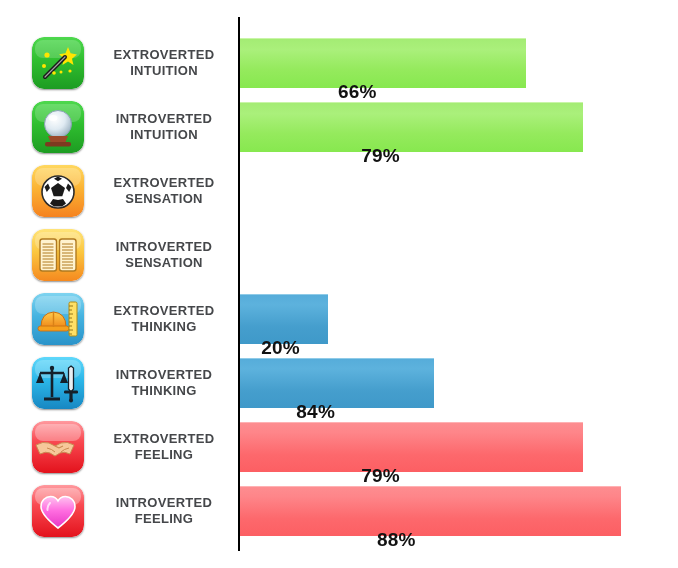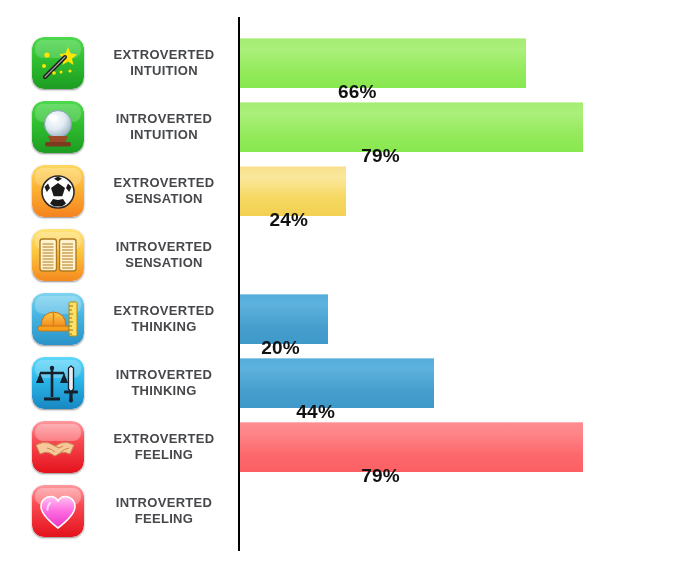--- a/index.html
+++ b/index.html
@@ -213,23 +213,20 @@
         <path d="M26 11.5 l4 2.2 -4 2.6 -4-2.6z" fill="#1a1a1a"></path>
         <path d="M12.5 22 l3.5-3.4 2 4.4 -3.2 4.1z" fill="#1a1a1a"></path>
         <path d="M39.5 22 l-3.5-3.4 -2 4.4 3.2 4.1z" fill="#1a1a1a"></path>
         <path d="M18 38.5 l3-4.5 5 1 5-1 3 4.5 -4 3 -8 0z" fill="#1a1a1a"></path>
       </svg>
     </div>
     <div class="cat-label">
       <span>EXTROVERTED</span>
       <span>SENSATION</span>
     </div>
-    <div class="bar yellow" style="width:106px">
-      <div class="bar-value" style="padding-right:8%">24%</div>
-    </div>
   </div>
 
   <div class="row" style="top:230px">
     <div class="icon-tile">
       <svg viewBox="0 0 52 52">
         <defs>
           <linearGradient id="g4" x1="0" y1="0" x2="0" y2="1">
             <stop offset="0%" stop-color="#ffe47a"></stop>
             <stop offset="45%" stop-color="#fbc63f"></stop>
             <stop offset="100%" stop-color="#f5891f"></stop>
@@ -311,21 +308,21 @@
         <rect x="32" y="33.5" width="14" height="3" rx="1.2" fill="#14202b"></rect>
         <rect x="37.4" y="36" width="3.2" height="7" fill="#14202b"></rect>
         <circle cx="39" cy="43.5" r="2" fill="#14202b"></circle>
       </svg>
     </div>
     <div class="cat-label">
       <span>INTROVERTED</span>
       <span>THINKING</span>
     </div>
     <div class="bar blue" style="width:194px">
-      <div class="bar-value" style="padding-right:22%">44%</div>
+      <div class="bar-value" style="padding-right:22%">84%</div>
     </div>
   </div>
 
   <div class="row" style="top:422px">
     <div class="icon-tile">
       <svg viewBox="0 0 52 52">
         <defs>
           <linearGradient id="g7" x1="0" y1="0" x2="0" y2="1">
             <stop offset="0%" stop-color="#ff9a9f"></stop>
             <stop offset="38%" stop-color="#f94a52"></stop>
@@ -366,15 +363,18 @@
         <rect x="0" y="0" width="52" height="52" rx="12" fill="url(#g8)"></rect>
         <rect x="3" y="3" width="46" height="17" rx="8" fill="#ffffff" opacity="0.30"></rect>
         <path d="M26 43 C13 33 9 27 9 21.5 C9 15.5 13.6 11.5 18.6 11.5 C22 11.5 24.6 13.3 26 15.8 C27.4 13.3 30 11.5 33.4 11.5 C38.4 11.5 43 15.5 43 21.5 C43 27 39 33 26 43 Z" fill="url(#h8)" stroke="#ffffff" stroke-width="1.6"></path>
         <path d="M18 18 q-3 3-2.5 7" stroke="#ffffff" stroke-width="2" fill="none" opacity="0.7" stroke-linecap="round"></path>
       </svg>
     </div>
     <div class="cat-label">
       <span>INTROVERTED</span>
       <span>FEELING</span>
     </div>
+    <div class="bar red" style="width:381px">
+      <div class="bar-value">88%</div>
+    </div>
   </div>
 
 </div>
 
 </body></html>

